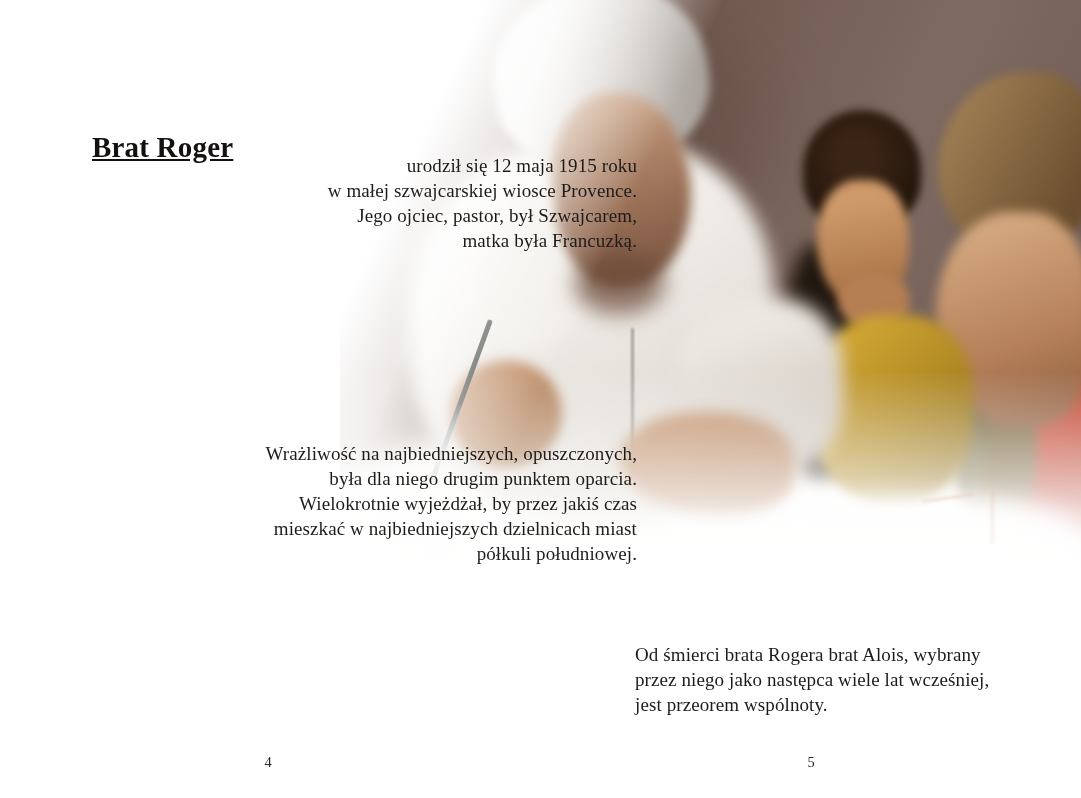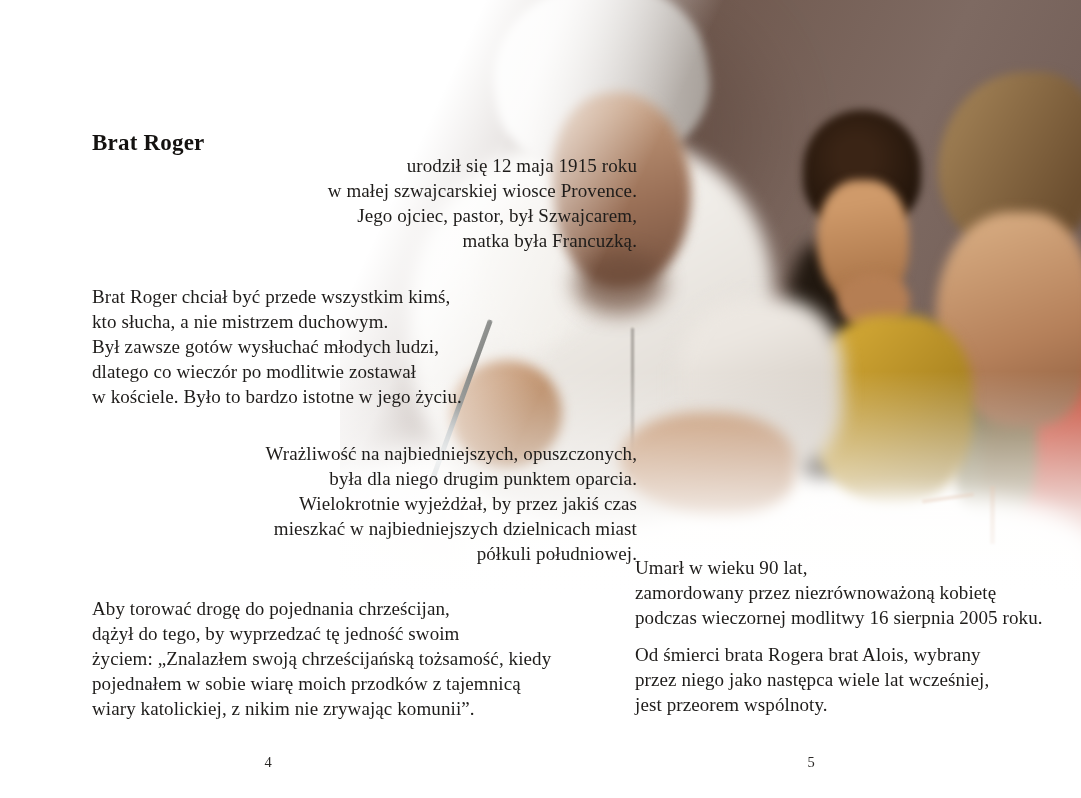--- a/index.html
+++ b/index.html
@@ -5,21 +5,21 @@
   html,body { margin:0; padding:0; background:#ffffff; }
   .spread {
     position:relative; width:1081px; height:798px; background:#ffffff;
     overflow:hidden;
     font-family:"Liberation Serif","DejaVu Serif",serif;
     color:#1e1c1a;
   }
 
   
   .txt { position:absolute; white-space:pre-line; font-size:19px; line-height:25px; letter-spacing:0.1px; z-index:5; }
-  .title { position:absolute; left:92px; top:110px; font-size:23px; line-height:36px; font-weight:bold; letter-spacing:0.2px; color:#141210; z-index:5; }
+  .title { position:absolute; left:92px; top:110px; font-size:29px; line-height:36px; font-weight:bold; letter-spacing:0.2px; color:#141210; z-index:5;text-decoration:underline; }
   .p-left { left:92px; width:545px; }
   .p0 { top:153px;text-align:right; }
   .p1 { top:284px; }
   .p2 { top:441px;text-align:right; }
   .p3 { top:596px; }
   .p-right { left:635px; width:440px; }
   .p4 { top:555px; }
   .p5 { top:642px; }
   .pagenum { position:absolute; top:754px; width:30px; text-align:center; font-size:14.5px; color:#2a2826; z-index:5; }
   .pn4 { left:253px; }
@@ -116,38 +116,25 @@
 
     <div class="fade-left"></div>
     <div class="fade-bottom"></div>
   </div>
 
   <h1 class="title">Brat Roger</h1>
   <div class="txt p-left p0">urodził się 12 maja 1915 roku
 w małej szwajcarskiej wiosce Provence.
 Jego ojciec, pastor, był Szwajcarem,
 matka była Francuzką.</div>
-  <div class="txt p-left p1">Brat Roger chciał być przede wszystkim kimś,
-kto słucha, a nie mistrzem duchowym.
-Był zawsze gotów wysłuchać młodych ludzi,
-dlatego co wieczór po modlitwie zostawał
-w kościele. Było to bardzo istotne w jego życiu.</div>
   <div class="txt p-left p2">Wrażliwość na najbiedniejszych, opuszczonych,
 była dla niego drugim punktem oparcia.
 Wielokrotnie wyjeżdżał, by przez jakiś czas
 mieszkać w najbiedniejszych dzielnicach miast
 półkuli południowej.</div>
-  <div class="txt p-left p3">Aby torować drogę do pojednania chrześcijan,
-dążył do tego, by wyprzedzać tę jedność swoim
-życiem: „Znalazłem swoją chrześcijańską tożsamość, kiedy
-pojednałem w sobie wiarę moich przodków z tajemnicą
-wiary katolickiej, z nikim nie zrywając komunii”.</div>
   <div class="pagenum pn4">4</div>
 
-  <div class="txt p-right p4">Umarł w wieku 90 lat,
-zamordowany przez niezrównoważoną kobietę
-podczas wieczornej modlitwy 16 sierpnia 2005 roku.</div>
   <div class="txt p-right p5">Od śmierci brata Rogera brat Alois, wybrany
 przez niego jako następca wiele lat wcześniej,
 jest przeorem wspólnoty.</div>
   <div class="pagenum pn5">5</div>
 
 </div>
 
 </body></html>

